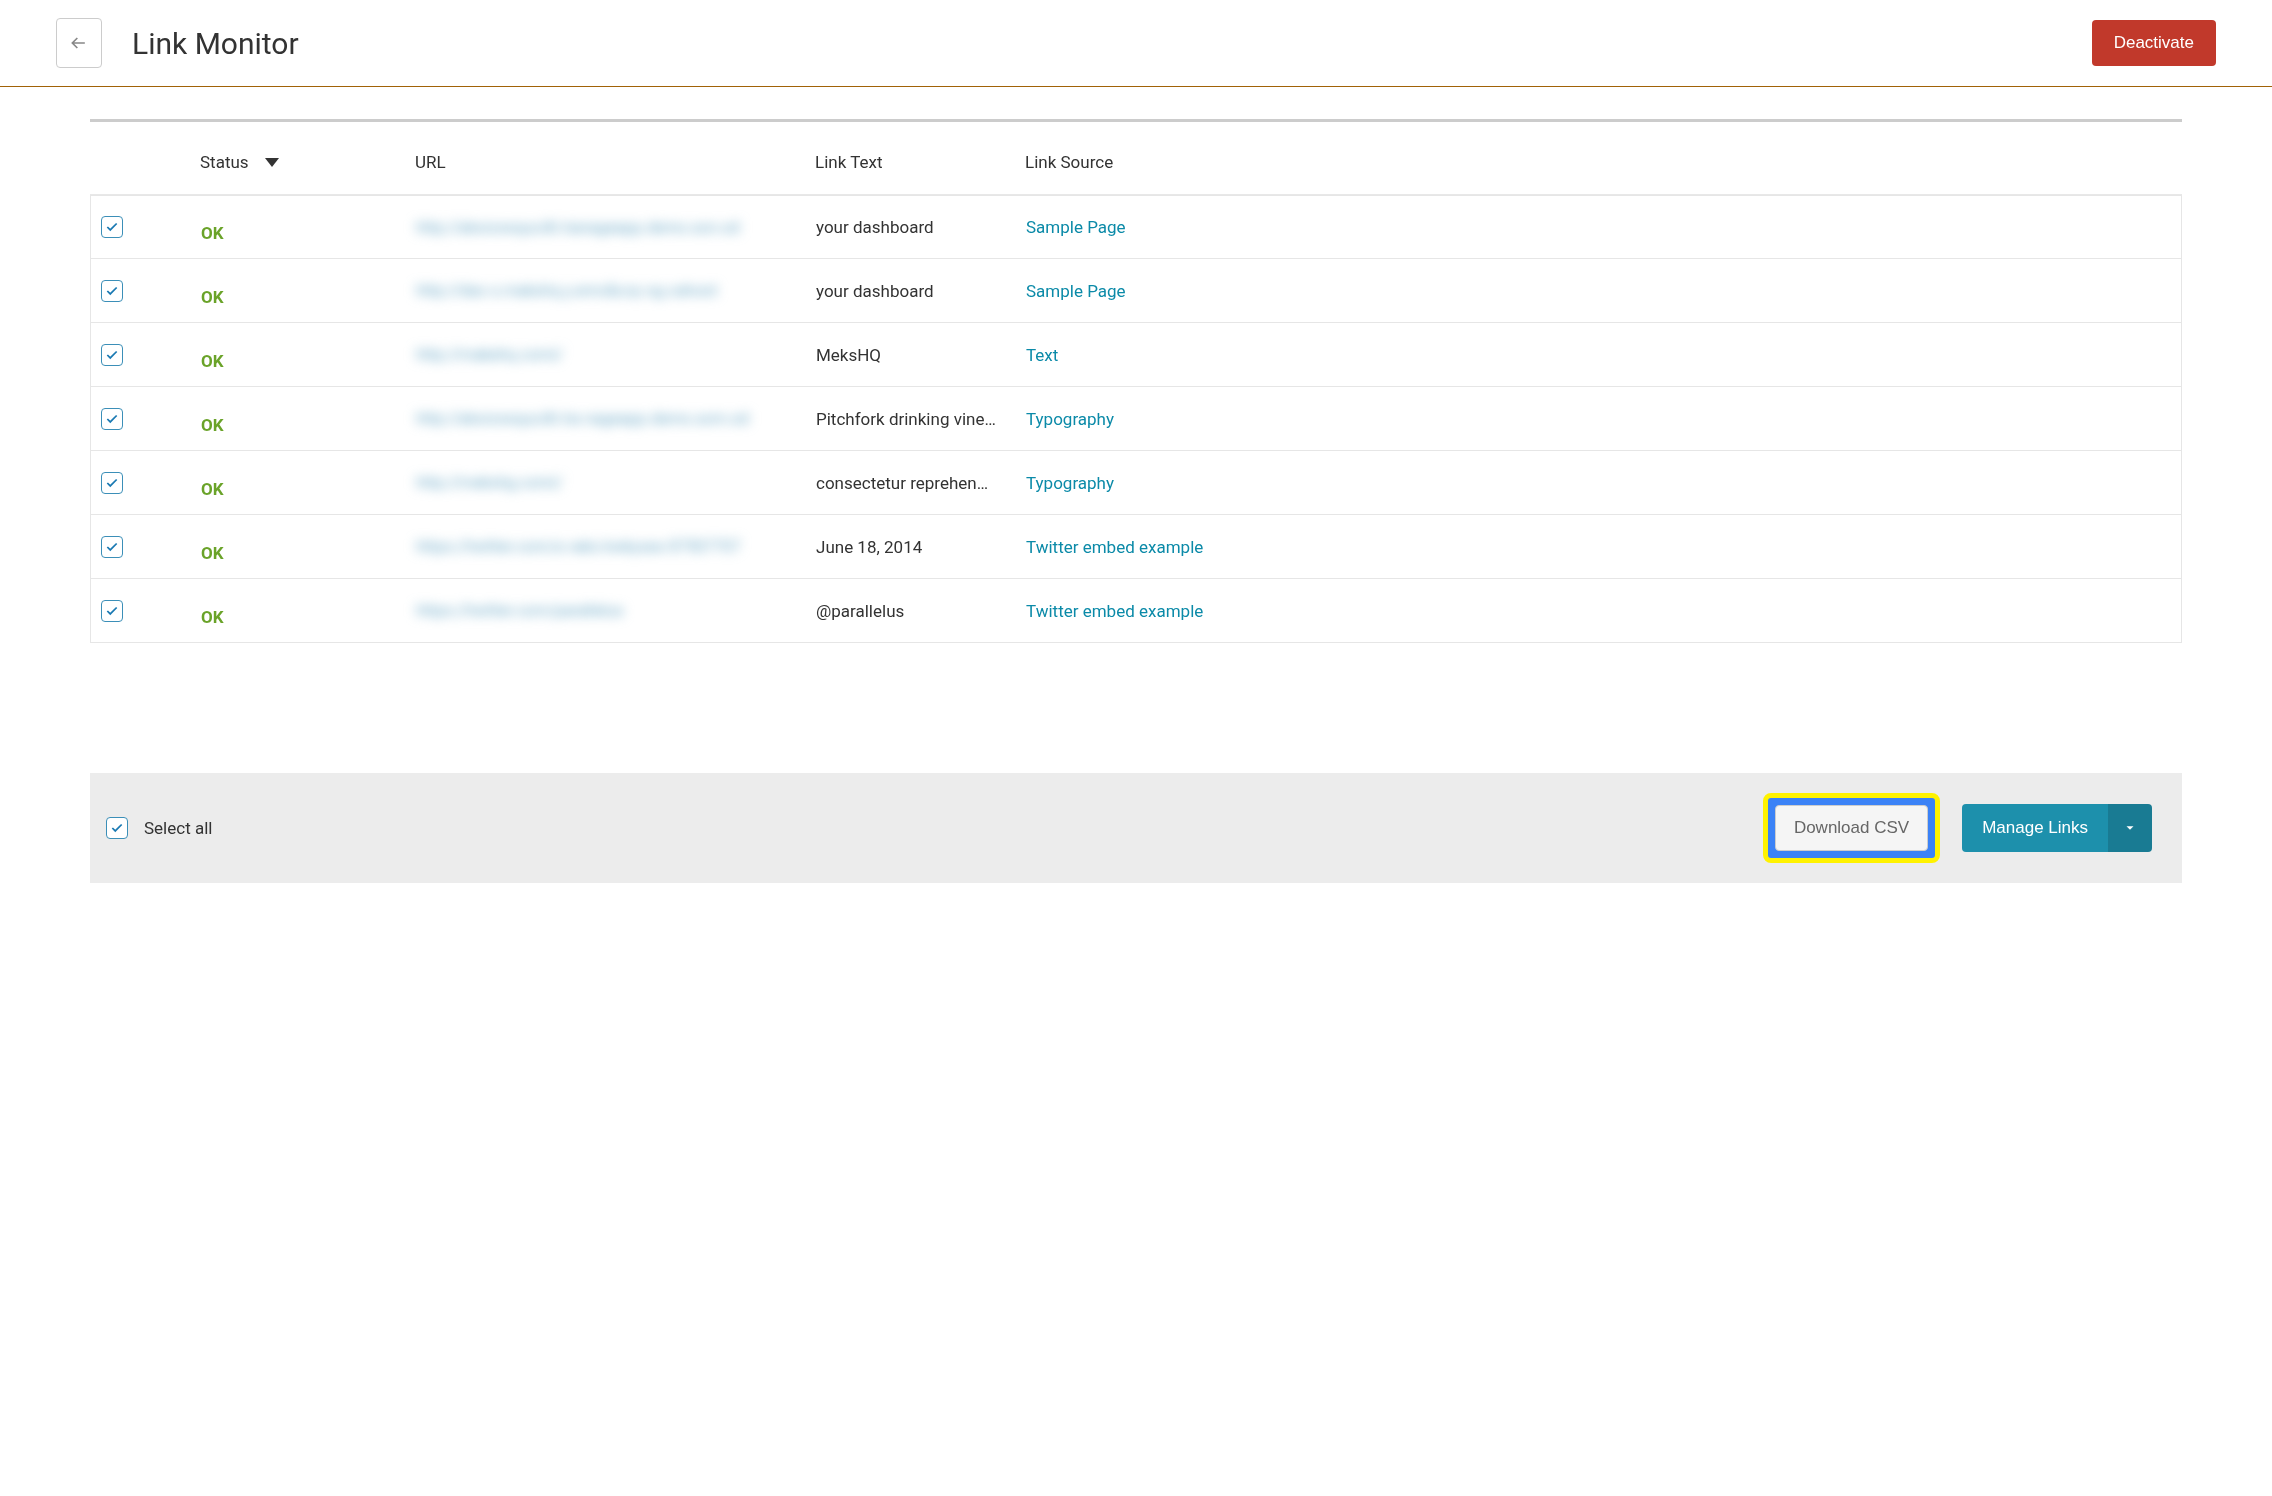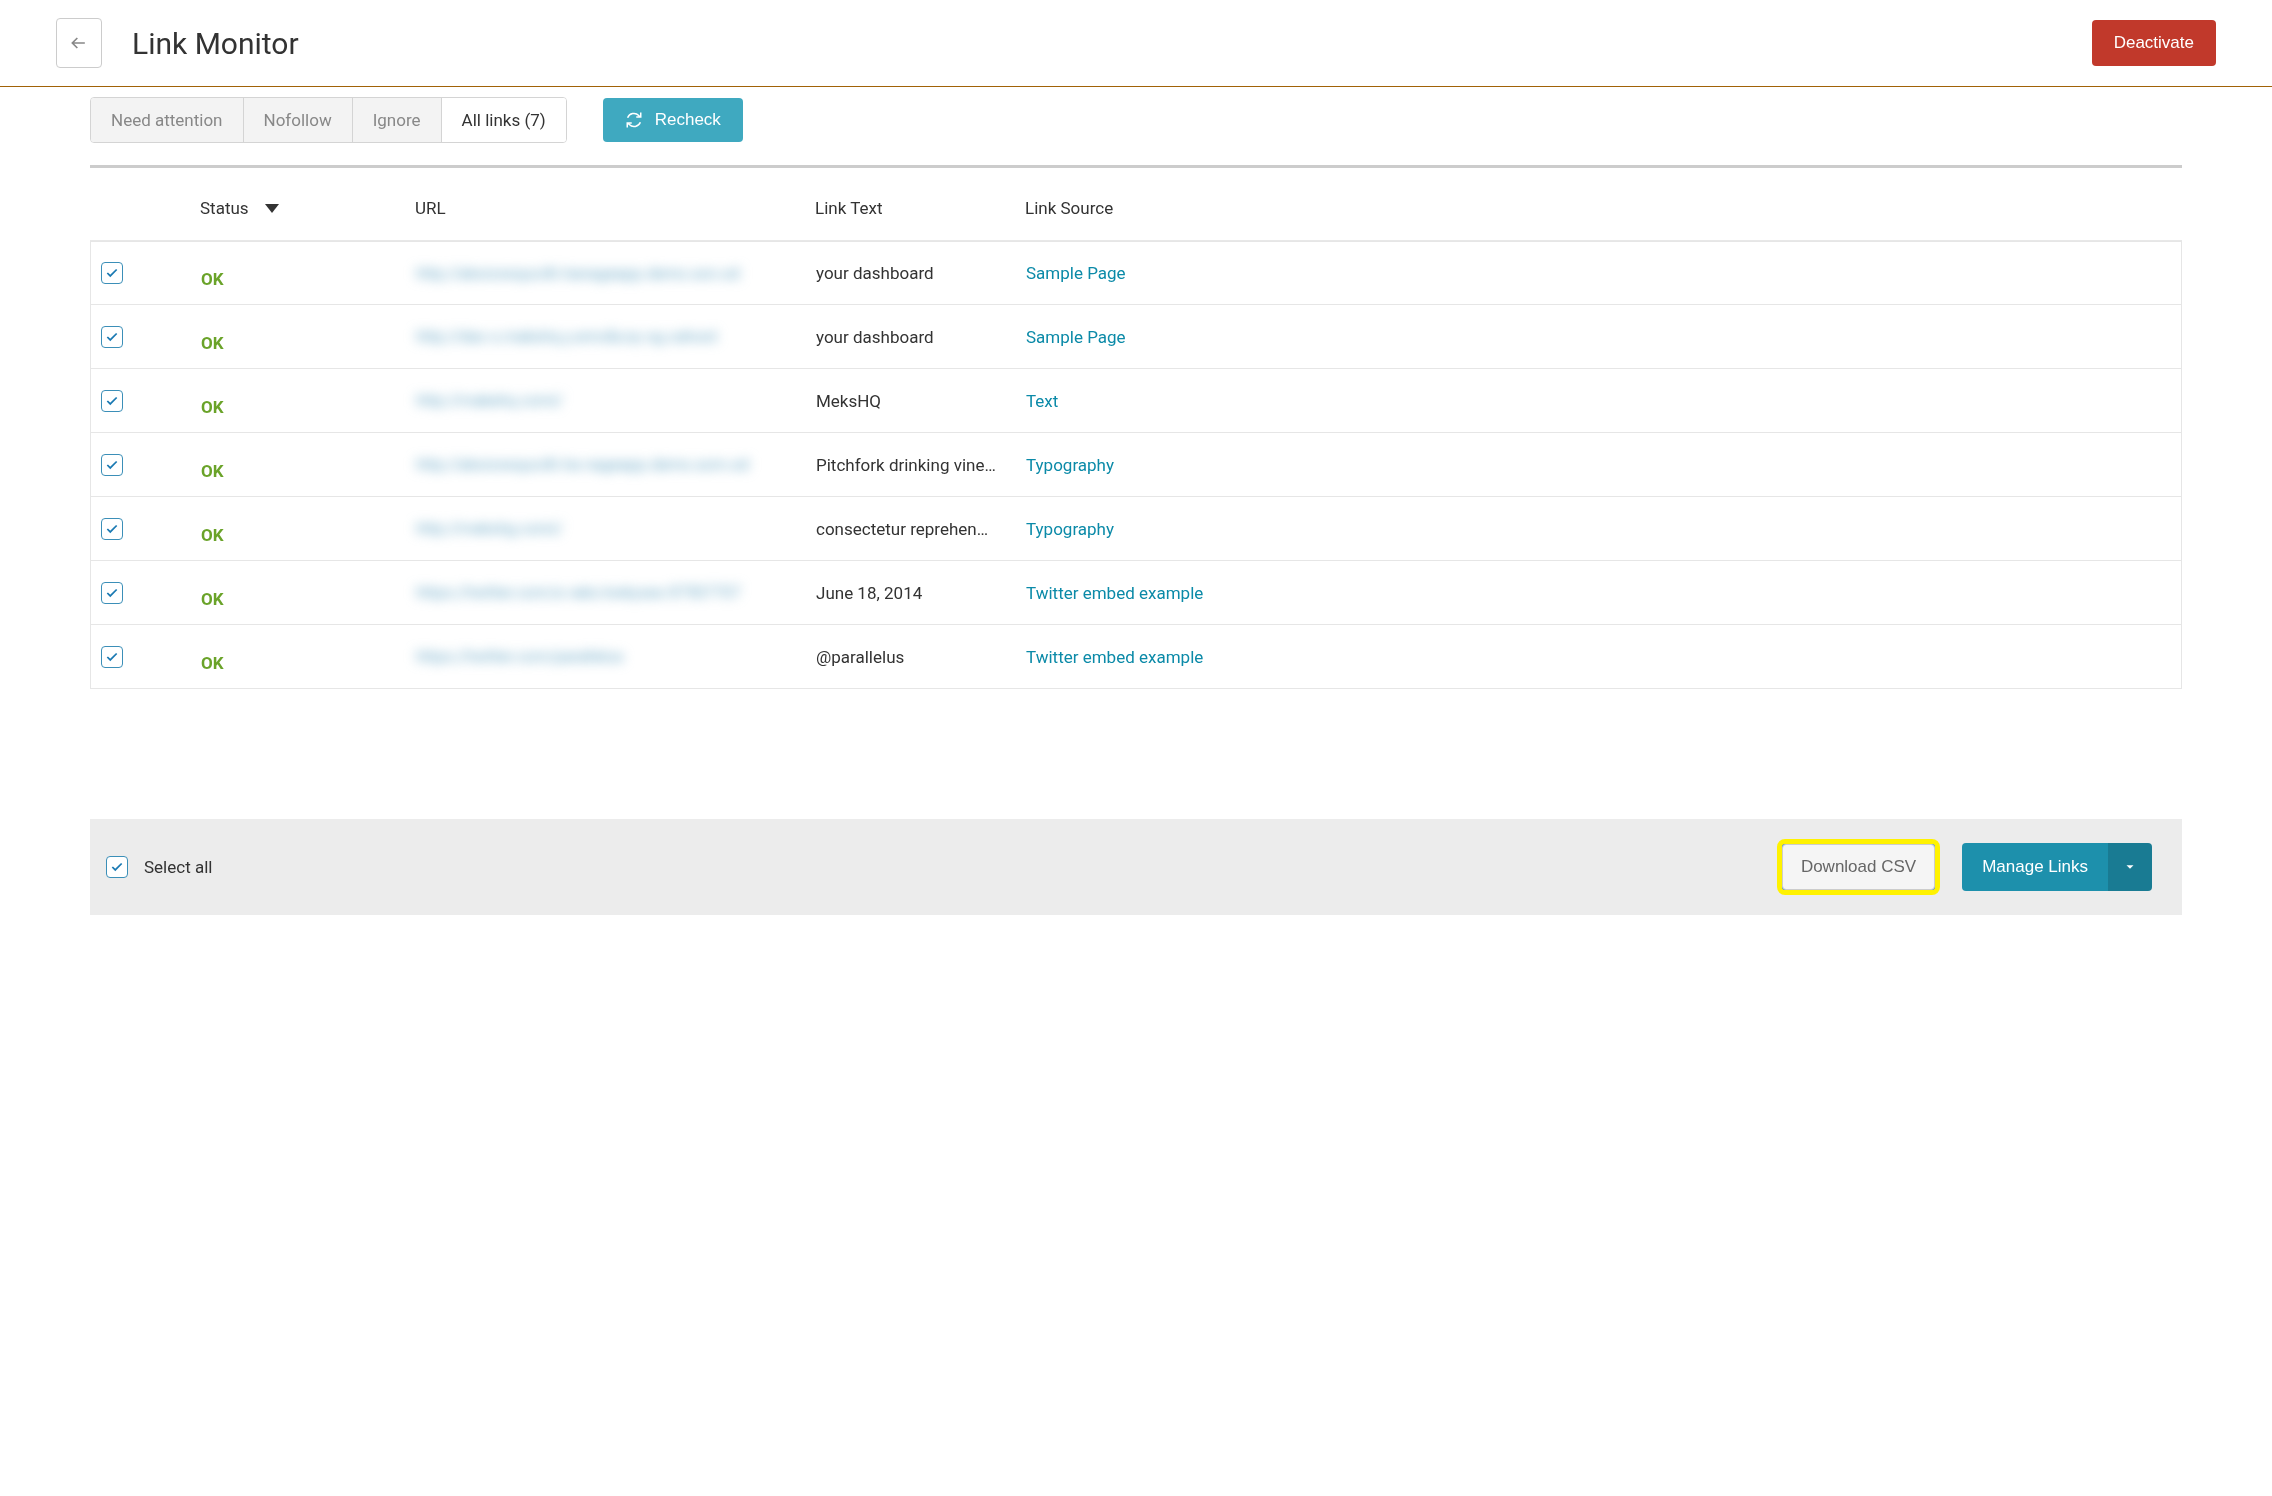--- a/index.html
+++ b/index.html
@@ -211,20 +211,21 @@
   color: #333;
 }
 .footer-right {
   display: flex;
   align-items: center;
   gap: 22px;
 }
 .download-wrap {
   border: 5px solid #fff200;
   border-radius: 8px;
+  padding: 7px;
   background: #3b82f6;
 }
 .download-btn {
   padding: 12px 18px;
   background: #f5f5f5;
   border: 1px solid #ccc;
   border-radius: 4px;
   color: #666;
   font-size: 17px;
   cursor: pointer;
@@ -264,34 +265,20 @@
         </svg>
     </button>
     <h1 class="page-title">Link Monitor</h1>
   </div>
   <button class="deactivate-btn">Deactivate</button>
 </div>
 
 <div class="content">
 
   <div class="toolbar">
-    <div class="toolbar-right">
-      <div class="tab-group">
-        <div class="tab">Need attention</div>
-        <div class="tab">Nofollow</div>
-        <div class="tab">Ignore</div>
-        <div class="tab active">All links (7)</div>
-      </div>
-      <button class="recheck-btn">
-        <svg viewBox="0 0 24 24" stroke-width="2">
-            <path d="M21 2v6h-6M3 22v-6h6M3.5 9a9 9 0 0 1 14.8-3L21 8M20.5 15a9 9 0 0 1-14.8 3L3 16"></path>
-          </svg>
-        <span>Recheck</span>
-      </button>
-    </div>
   </div>
 
   <div class="table">
     <div class="thead">
       <div class="th-row">
         <div class="th"></div>
         <div class="th">
           <span>Status</span>
           <span class="sort-caret"></span>
         </div>

